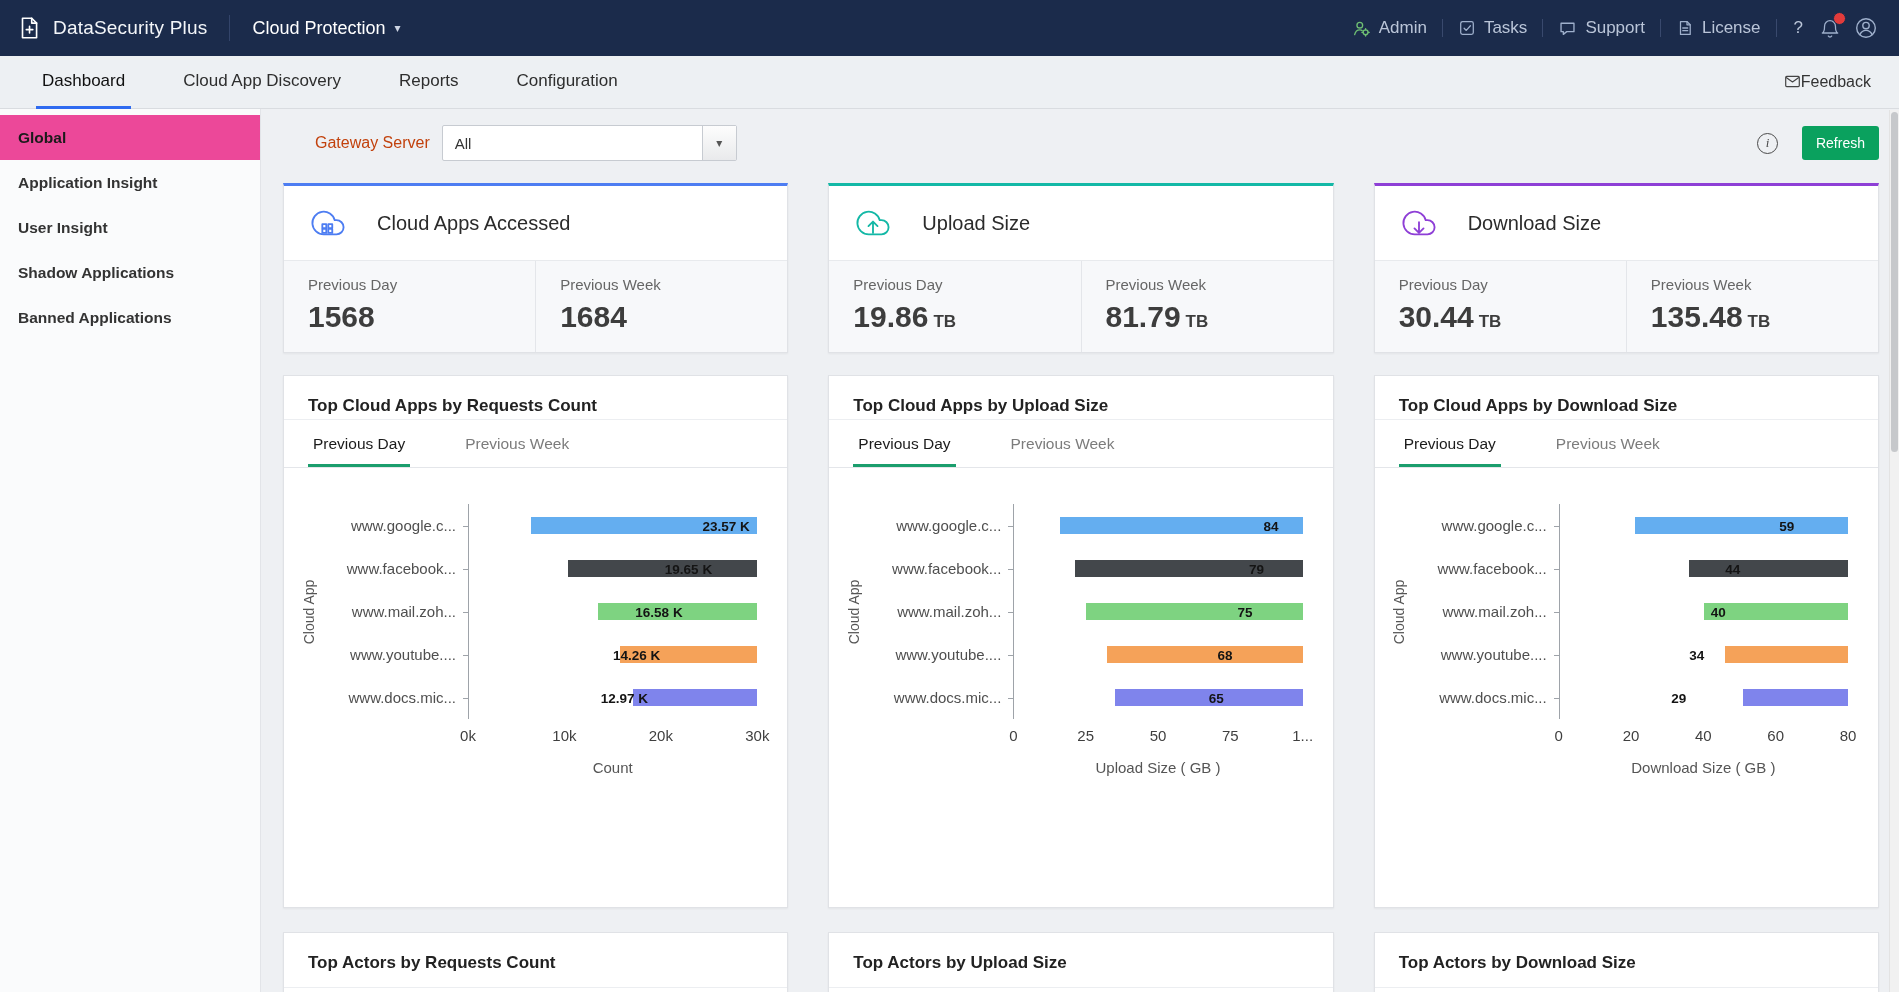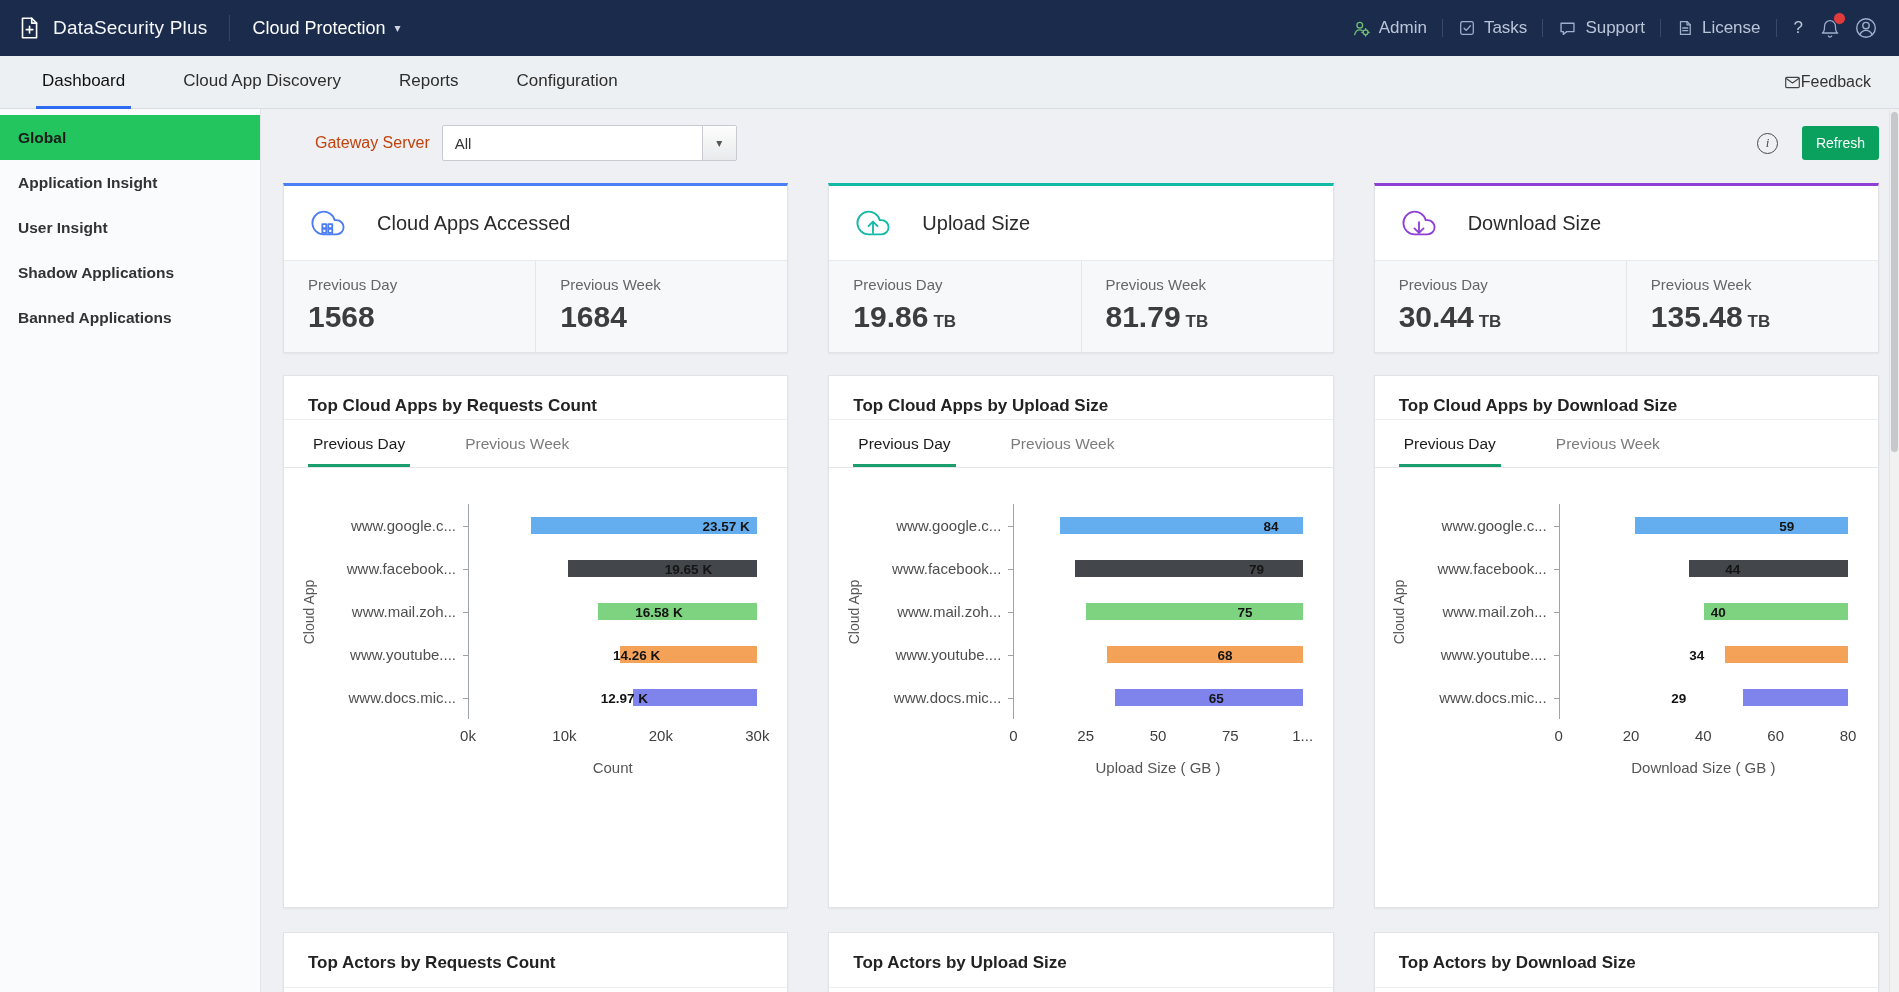--- a/index.html
+++ b/index.html
@@ -24,30 +24,30 @@
   .badge { position:absolute; top:-6px; right:-6px; width:13px; height:13px; border-radius:50%;
            background:var(--badge-red,#e23b3b); border:1px solid #1b2b4b; }
   .avatar { display:flex; color:#9fb0cc; cursor:pointer; }
 
   
   .subnav { height:53px; background:#edf0f3; border-bottom:1px solid #d9dce0; display:flex;
             align-items:center; padding:0 28px 0 36px; }
   .tab { font-size:17px; color:#2e2e2e; margin-right:46px; height:53px; display:flex; align-items:center;
          border-bottom:3px solid transparent; padding:0 6px; cursor:pointer; }
   .tab.active { color:#101010; border-bottom-color:var(--active-tab-underline,#2f6bf0); }
-  .feedback { margin-left:auto; display:flex; align-items:center; font-size:16px; color:#333;
+  .feedback { margin-left:auto; display:flex; align-items:flex-start; font-size:16px; color:#333;
               cursor:pointer; }
   .feedback .ic { color:#444; display:flex; }
 
   
   .body-wrap { display:flex; height:883px; }
   .sidebar { width:261px; background:#fafbfc; border-right:1px solid #e2e4e8; padding-top:6px; flex:none; }
   .side-item { height:45px; display:flex; align-items:center; padding-left:18px; font-size:15.5px;
                font-weight:700; color:#333; cursor:pointer; }
-  .side-item.active { background:#22c55e; color:#1b1b1b; }
+  .side-item.active { background:#ec4899; color:#1b1b1b; }
 
   .main { flex:1; padding:16px 20px 0 22px; overflow:hidden; position:relative; }
 
   
   .toolbar { display:flex; align-items:center; }
   .gw-label { font-size:16px; color:#c2410c; margin-right:12px;margin-left:32px; }
   .select { width:295px; height:36px; background:#fff; border:1px solid #c7cbd1; border-radius:2px;
             display:flex; align-items:center; justify-content:space-between; cursor:pointer; }
   .select .value { padding-left:12px; font-size:15px; color:#333; }
   .select .chev { width:34px; height:34px; border-left:1px solid #c7cbd1; display:flex; align-items:center;

